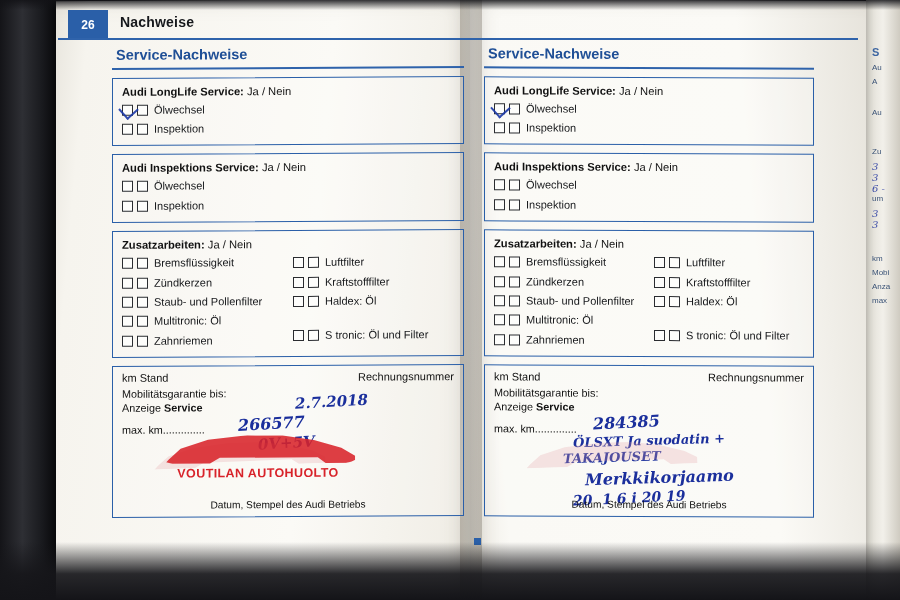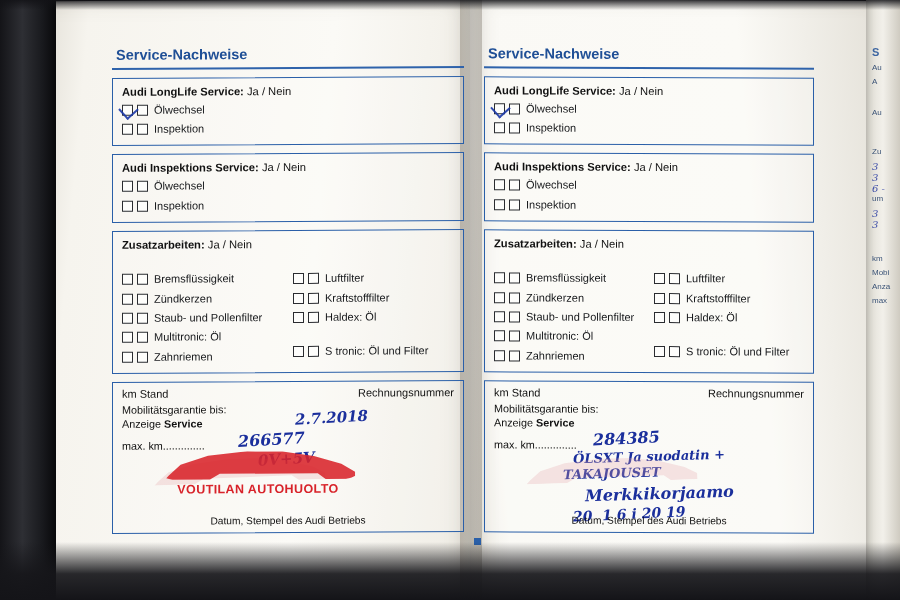--- a/index.html
+++ b/index.html
@@ -98,21 +98,21 @@
   .cb{
     width:9px;height:9px;border:1px solid #2a2c30;background:#fdfdfb;display:inline-block;
   }
   .cb.checked{position:relative;}
   .cb.checked:after{
     content:"";position:absolute;left:-2px;top:-3px;width:13px;height:12px;
     border-left:2px solid #1c39a8;border-bottom:2px solid #1c39a8;
     transform:rotate(-42deg);opacity:.9;
   }
   .two-col{display:flex;justify-content:space-between;gap:10px;}
-  .two-col .side{width:49%;margin-top:16px;}
+  .two-col .side{width:49%;}
   .lbl{white-space:nowrap;}
   .lbl.wrap{white-space:normal;}
 
   
   .km-panel{
     border:1.2px solid #2a5fa8;height:150px;position:relative;overflow:hidden;
     background:rgba(255,255,255,0.15);
   }
   .km-head{
     display:flex;justify-content:space-between;font-size:11px;color:#111;
@@ -167,20 +167,25 @@
 </head>
 <body>
 
 <div id="photo">
   <div class="book-page" id="page-left"></div>
   <div class="book-page" id="page-right"></div>
   <div id="gutter"></div>
   <div id="page-far-right"></div>
   <div id="edge-left"></div>
 
+  <div id="header-band">
+    <div id="pagenum-box">26</div>
+    <div id="header-title">Nachweise</div>
+    <div id="header-rule"></div>
+  </div>
 
   <div class="column" id="col-left">
     <div class="col-title">Service-Nachweise</div>
     <div class="col-rule"></div>
 
     <div class="panel">
       <div class="panel-head">
         <b>Audi LongLife Service:</b><span> Ja / Nein</span>
       </div>
       <div class="row">

